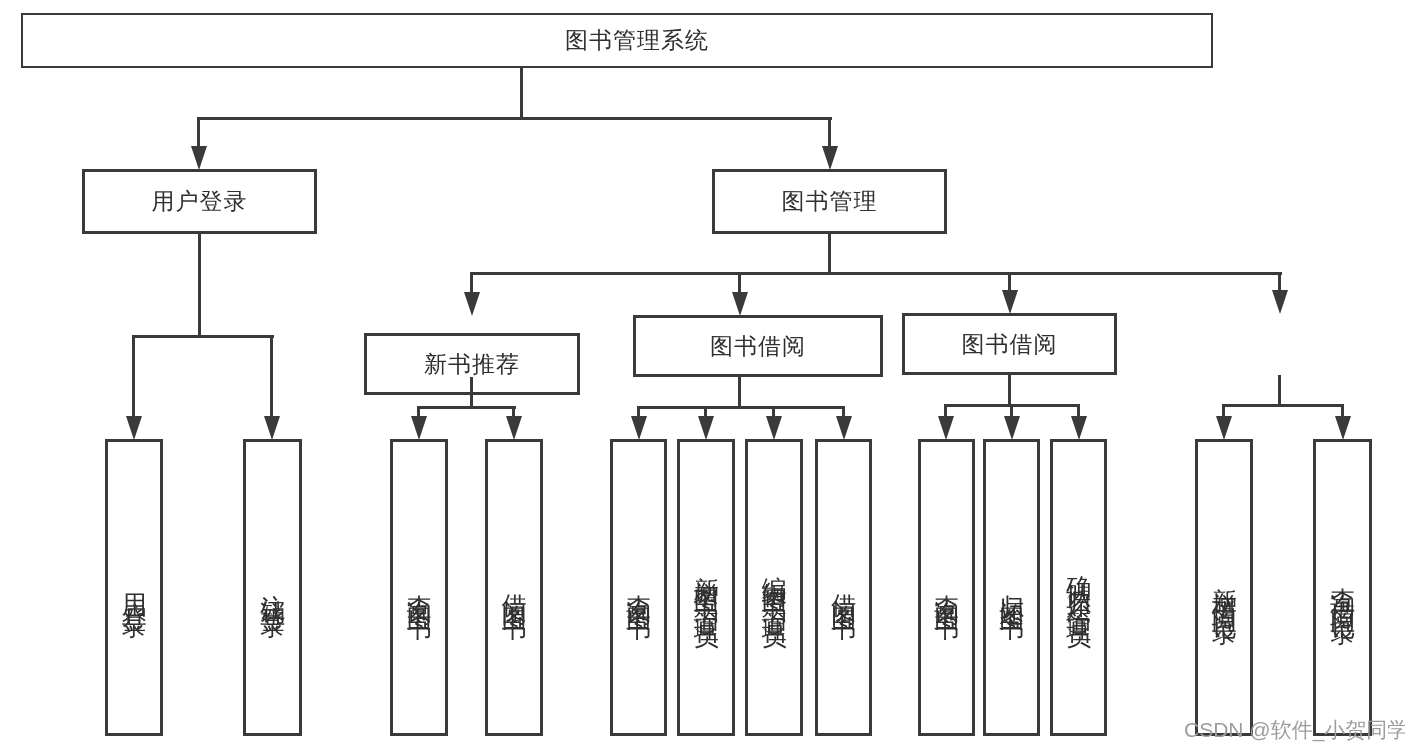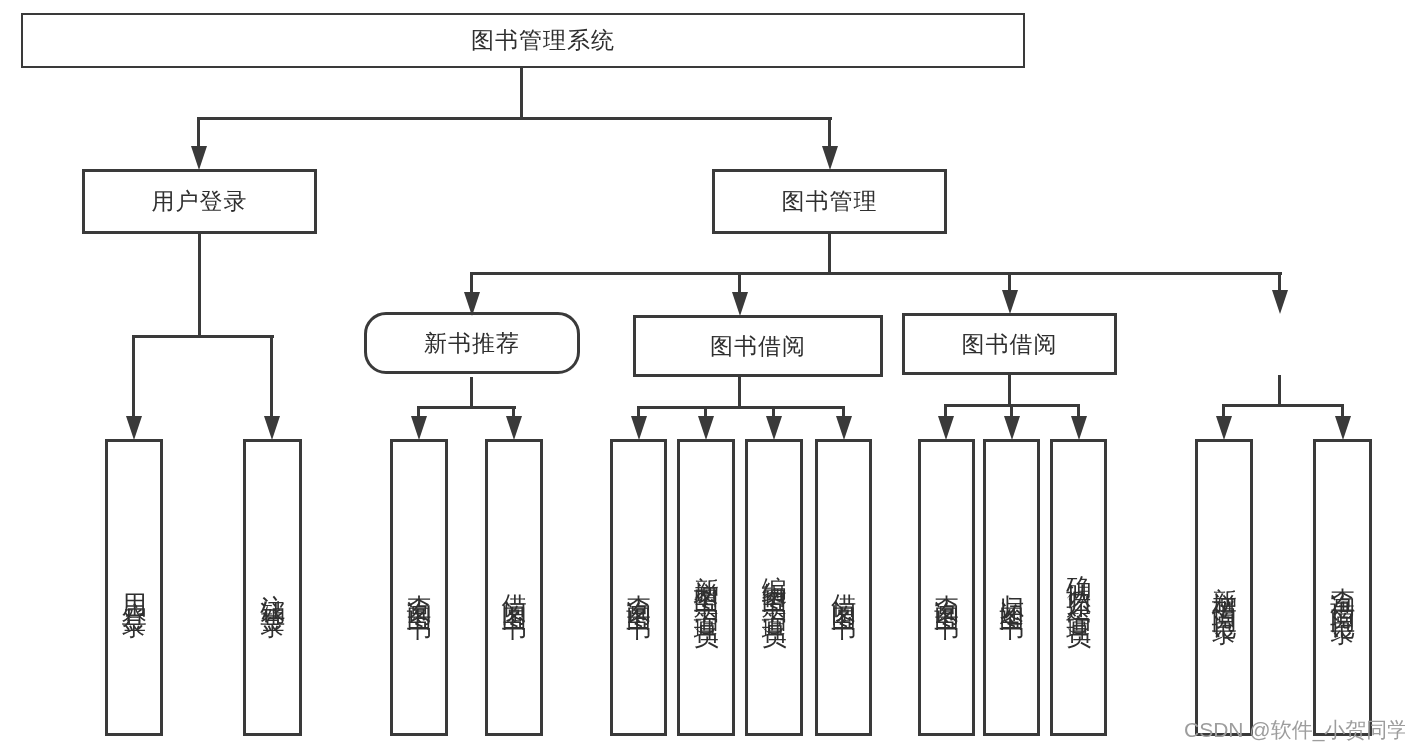--- a/index.html
+++ b/index.html
@@ -30,33 +30,33 @@
   .watermark {
     position:absolute; left:1184px; top:716px; font-size:21px;
     color:#9d9d9d; z-index:6; white-space:nowrap;
   }
 </style>
 </head>
 <body>
 
 <div id="stage">
 
-  <div class="node root" style="left:21px; top:13px; width:1004px; height:55px;padding-left:40px;">
+  <div class="node root" style="left:21px; top:13px; width:1192px; height:55px;padding-left:40px;">
     <span>图书管理系统</span>
   </div>
 
   <div class="node" style="left:82px; top:169px; width:235px; height:65px;">
     <span>用户登录</span>
   </div>
 
   <div class="node" style="left:712px; top:169px; width:235px; height:65px;text-align:center;">
     <span>图书管理</span>
   </div>
 
-  <div class="node" style="left:364px; top:312px; width:216px; height:62px;border-radius:22px;">
+  <div class="node" style="left:364px; top:333px; width:216px; height:62px;">
     <span>新书推荐</span>
   </div>
 
   <div class="node" style="left:633px; top:315px; width:250px; height:62px;font-family:Liberation Serif, serif;">
     <span>图书借阅</span>
   </div>
 
   <div class="node" style="left:902px; top:313px; width:215px; height:62px;">
     <span>图书借阅</span>
   </div>

